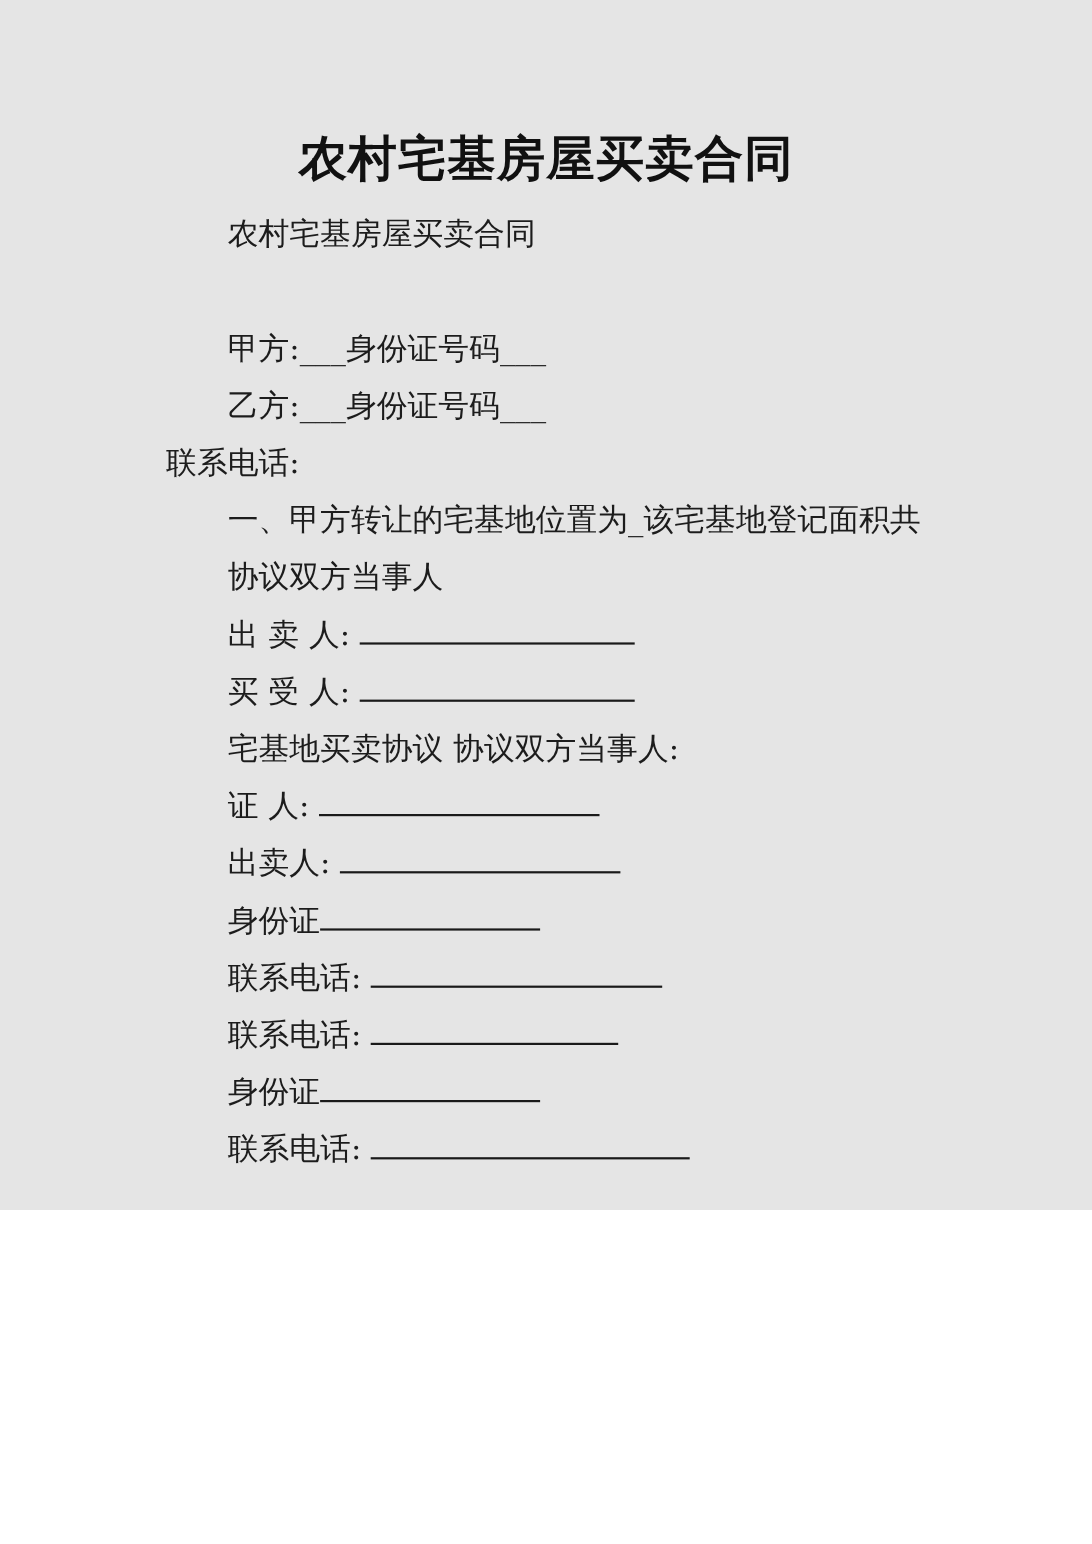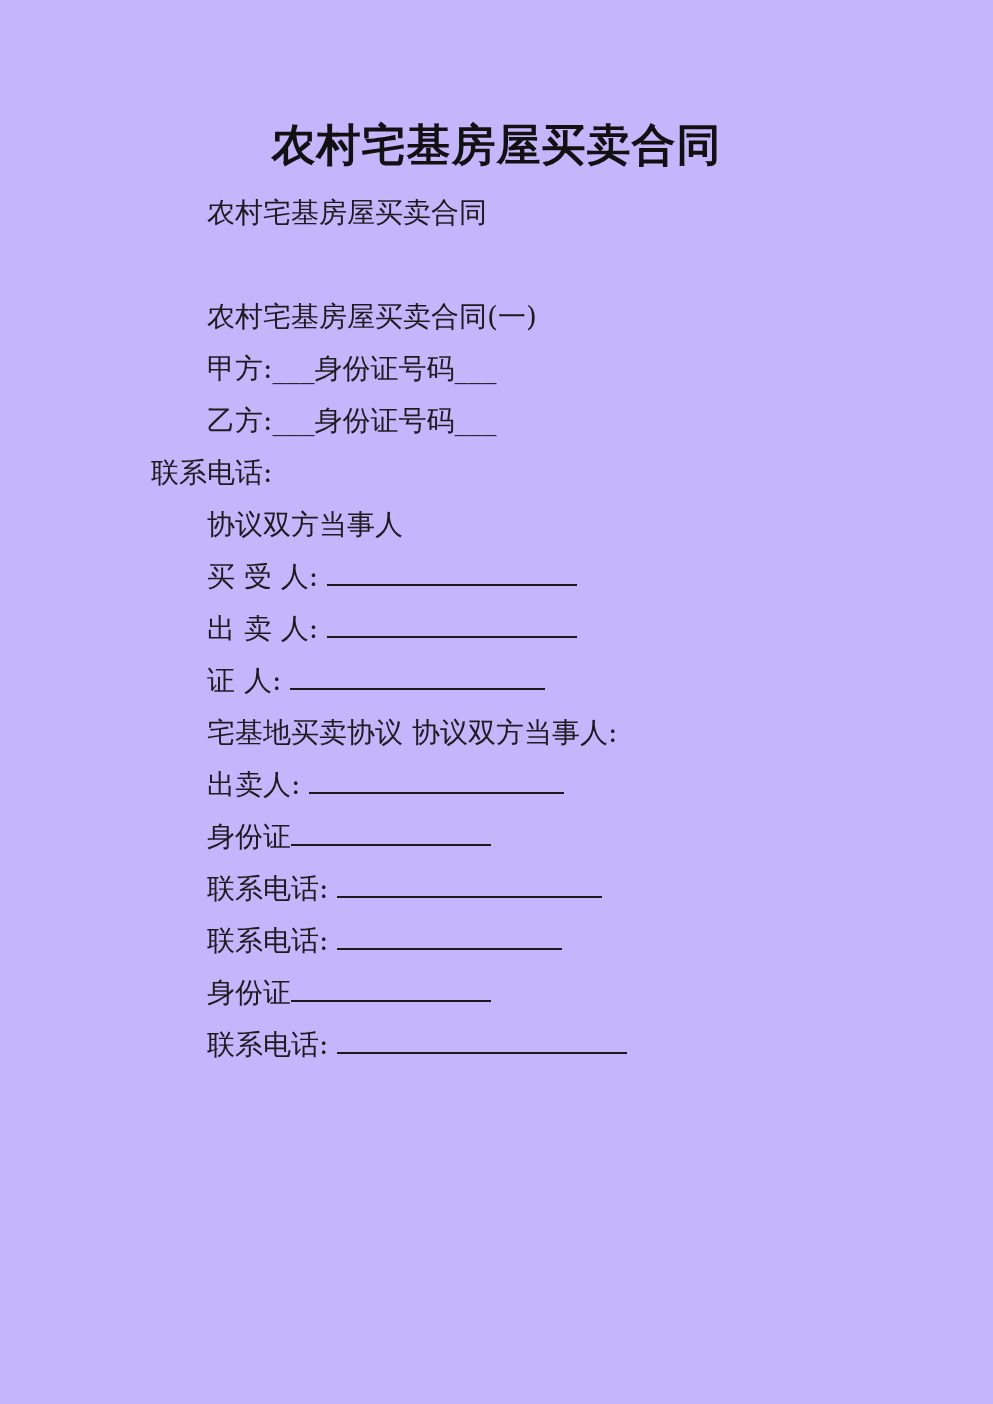--- a/index.html
+++ b/index.html
@@ -10,22 +10,22 @@
     width: 993px;
     height: 1404px;
     background: #ffffff;
     overflow: hidden;
     font-family: "DejaVu Serif", "Liberation Serif", serif;
     color: #1c1c1c;
   }
   .page {
     position: relative;
     width: 993px;
-    height: 1404px;
-    background: #c4b5fd;
+    height: 1100px;
+    background: #e5e5e5;
   }
   .doc-title {
     padding-top: 112px;
     text-align: center;
     font-size: 44px;
     font-weight: bold;
     line-height: 66px;
     letter-spacing: 1px;
     color: #111111;
   }
@@ -50,29 +50,29 @@
   }
 </style>
 </head>
 <body>
 
 <div class="page">
   <div class="doc-title">农村宅基房屋买卖合同</div>
   <div class="doc-body">
       <div class="line indent"><span>农村宅基房屋买卖合同</span></div>
       <div class="line"><span>&nbsp;</span></div>
-      <div class="line indent"><span>农村宅基房屋买卖合同(一)</span></div>
       <div class="line indent"><span>甲方:___身份证号码___</span></div>
       <div class="line indent"><span>乙方:___身份证号码___</span></div>
       <div class="line"><span>联系电话:</span></div>
+      <div class="line indent"><span>一、甲方转让的宅基地位置为_该宅基地登记面积共</span></div>
       <div class="line indent"><span>协议双方当事人</span></div>
+      <div class="line indent"><span>出 卖 人: </span><span class="uline" style="width: 250px;"></span></div>
       <div class="line indent"><span>买 受 人: </span><span class="uline" style="width: 250px;"></span></div>
-      <div class="line indent"><span>出 卖 人: </span><span class="uline" style="width: 250px;"></span></div>
+      <div class="line indent"><span>宅基地买卖协议 协议双方当事人:</span></div>
       <div class="line indent"><span>证 人: </span><span class="uline" style="width: 255px;"></span></div>
-      <div class="line indent"><span>宅基地买卖协议 协议双方当事人:</span></div>
       <div class="line indent"><span>出卖人: </span><span class="uline" style="width: 255px;"></span></div>
       <div class="line indent"><span>身份证</span><span class="uline" style="width: 200px;"></span></div>
       <div class="line indent"><span>联系电话: </span><span class="uline" style="width: 265px;"></span></div>
       <div class="line indent"><span>联系电话: </span><span class="uline" style="width: 225px;"></span></div>
       <div class="line indent"><span>身份证</span><span class="uline" style="width: 200px;"></span></div>
       <div class="line indent"><span>联系电话: </span><span class="uline" style="width: 290px;"></span></div>
     </div>
 </div>
 
 </body></html>

